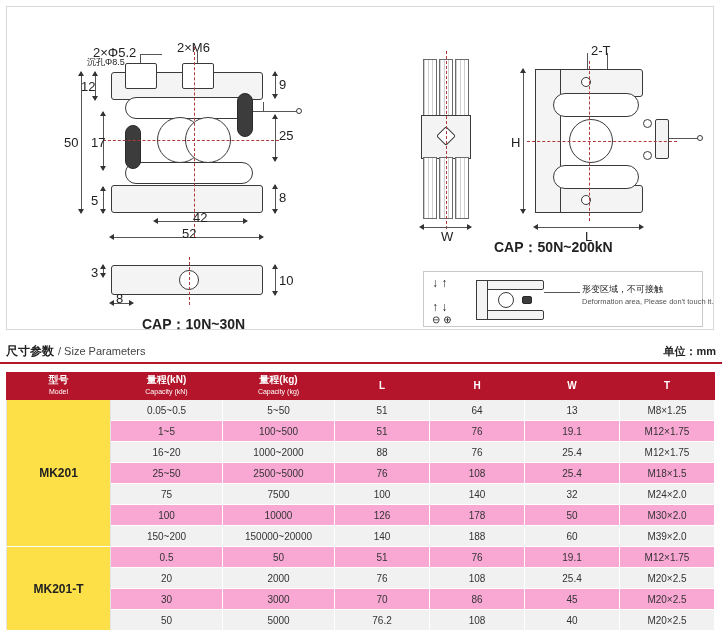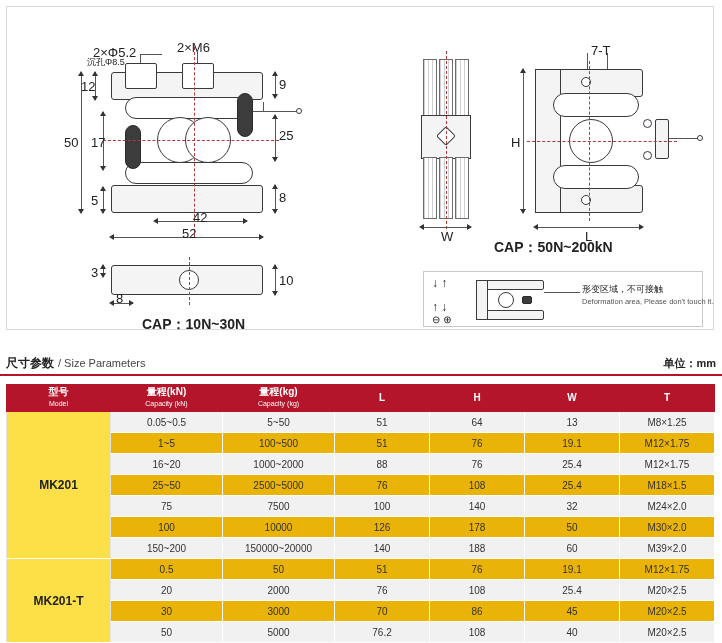--- a/index.html
+++ b/index.html
@@ -75,21 +75,21 @@
     color:#333;
     height:20px;
     padding:0;
   }
   thead th{
     background:#b4152a;color:#fff;font-weight:bold;border:1px solid #b4152a;
     height:26px;line-height:12px;
   }
   thead th .sub{display:block;font-size:7px;font-weight:normal;}
   tbody tr.odd td{background:#f1f1f1;}
-  tbody tr.even td{background:#eab308;}
+  tbody tr.even td{background:#f9a8d4;}
   td.model{
     background:#ffffff;font-weight:bold;font-size:12px;color:#222;
     border-left:1px solid #e3e3e3;border-right:1px solid #e3e3e3;
   }
   tbody td{border-left:1px solid #ffffff;border-right:1px solid #ffffff;border-top:1px solid #fff;border-bottom:1px solid #fff;}
   tbody tr.odd td.model,tbody tr.even td.model{background:#fde047;}
   .tbl-wrap table{border-top:none;}
 </style>
 </head>
 <body>
@@ -205,21 +205,21 @@
     <div class="shape hatch" style="left:416px;top:150px;width:14px;height:62px;"></div>
     <div class="shape hatch" style="left:432px;top:150px;width:14px;height:62px;"></div>
     <div class="shape hatch" style="left:448px;top:150px;width:14px;height:62px;"></div>
     <div class="cl-v" style="left:439px;top:44px;height:178px;"></div>
 
     <div class="thin" style="left:414px;top:220px;width:50px;height:1px;"></div>
     <div class="ar-l" style="left:412px;top:217px;"></div>
     <div class="ar-r" style="left:460px;top:217px;"></div>
     <div class="lbl" style="left:434px;top:222px;">W</div>
 
-    <div class="lbl" style="left:584px;top:36px;">7-T</div>
+    <div class="lbl" style="left:584px;top:36px;">2-T</div>
     <div class="thin" style="left:580px;top:46px;width:1px;height:18px;"></div>
     <div class="thin" style="left:600px;top:46px;width:1px;height:18px;"></div>
 
     <div class="shape body" style="left:528px;top:62px;width:108px;height:28px;border-radius:3px;"></div>
     <div class="shape body" style="left:528px;top:178px;width:108px;height:28px;border-radius:3px;"></div>
     <div class="shape body" style="left:528px;top:62px;width:26px;height:144px;"></div>
     <div class="shape slot" style="left:546px;top:86px;width:86px;height:24px;border-radius:12px;"></div>
     <div class="shape slot" style="left:546px;top:158px;width:86px;height:24px;border-radius:12px;"></div>
     <div class="shape hole" style="left:562px;top:112px;width:44px;height:44px;"></div>
     <div class="shape hole" style="left:574px;top:70px;width:10px;height:10px;"></div>
@@ -257,21 +257,21 @@
       <div class="shape body" style="left:52px;top:8px;width:12px;height:40px;"></div>
       <div class="shape hole" style="left:74px;top:20px;width:16px;height:16px;"></div>
       <div class="shape dark" style="left:98px;top:24px;width:10px;height:8px;border-radius:2px;"></div>
 
       <div class="thin" style="left:120px;top:20px;width:36px;height:1px;"></div>
       <div class="lbl cn" style="left:158px;top:11px;">形变区域，不可接触</div>
       <div class="lbl" style="left:158px;top:25px;font-size:7.5px;color:#555;">Deformation area, Please don't touch it.</div>
     </div>
   </div>
 
-  <div class="sec-head" style="margin-top:22px;">
+  <div class="sec-head" style="margin-top:10px;">
     <span class="cn">尺寸参数</span>
     <span class="en">/ Size Parameters</span>
     <span class="unit">单位：mm</span>
   </div>
 
   <div class="tbl-wrap">
     <table>
       <colgroup>
         <col style="width:104px">
           <col style="width:112px">

